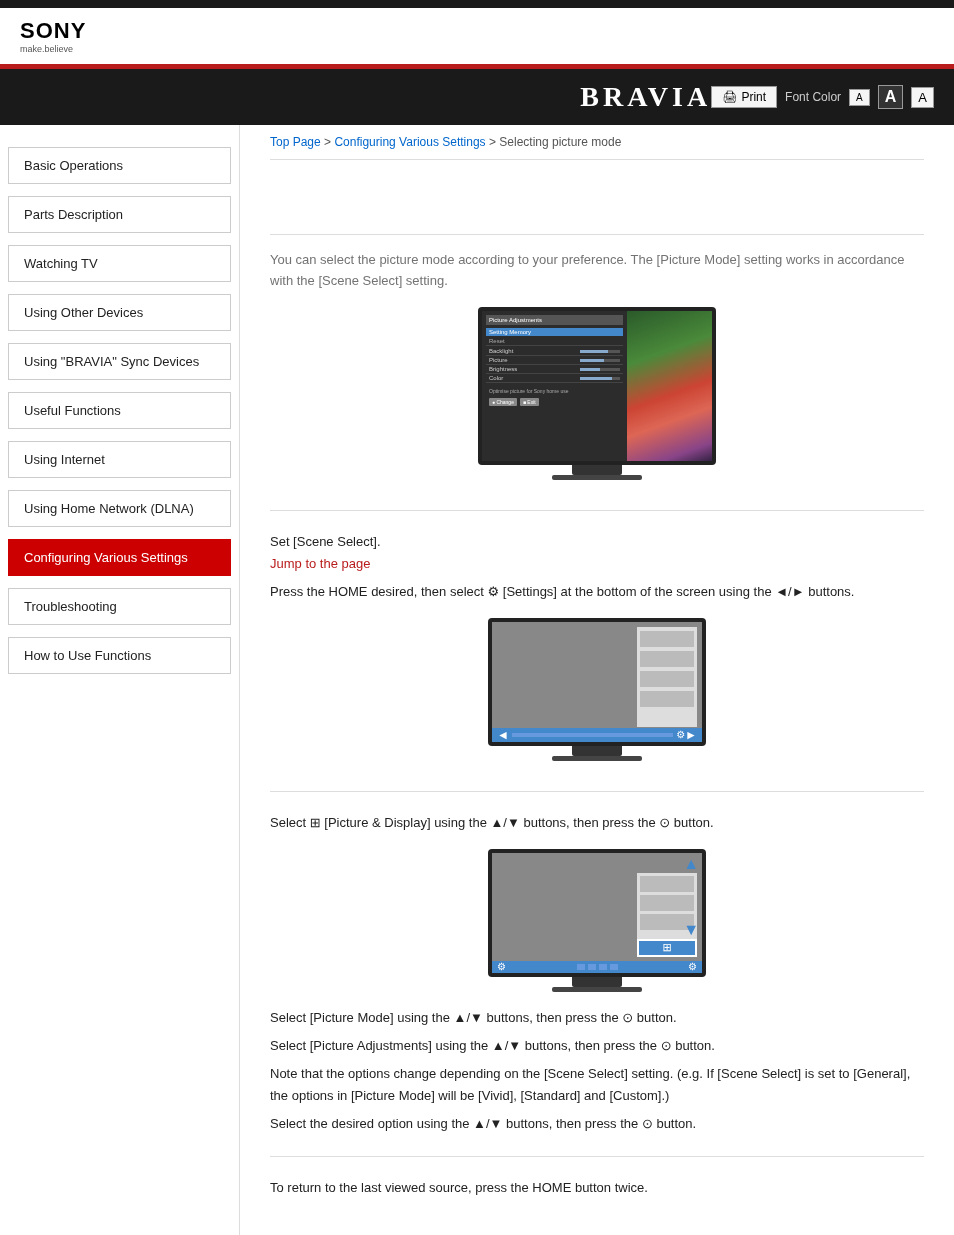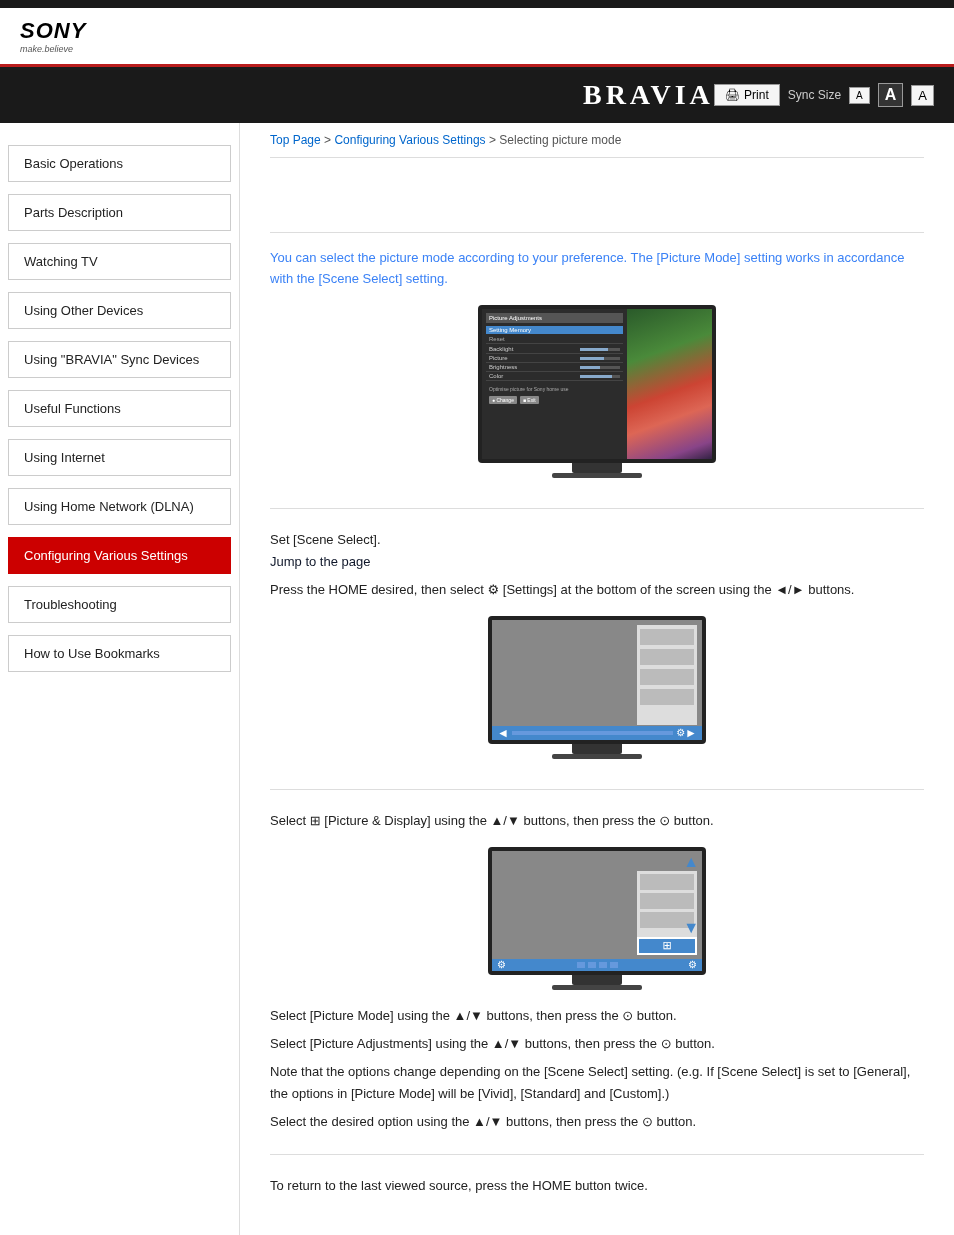--- a/index.html
+++ b/index.html
@@ -1,20 +1,20 @@
 <!DOCTYPE html>
 <html><head>
   <meta charset="utf-8">
   <style>
     * { box-sizing: border-box; margin: 0; padding: 0; }
     body { font-family: Arial, sans-serif; font-size: 13px; color: #222; background: #fff; width: 954px; min-height: 1235px; }
 
     
     .top-bar { background: #1a1a1a; height: 8px; }
-    .header { display: flex; align-items: center; justify-content: space-between; padding: 10px 20px; background: #fff; border-bottom: 3px solid #b91c1c; font-style: italic; }
+    .header { display: flex; align-items: center; justify-content: space-between; padding: 10px 20px; background: #fff; border-bottom: 5px solid #b91c1c; }
     .sony-logo { display: flex; flex-direction: column; align-items: flex-start; }
     .sony-text { font-size: 22px; font-weight: bold; color: #000; letter-spacing: 1px; }
     .sony-tagline { font-size: 9px; color: #555; }
     .bravia-bar { background: #1a1a1a; padding: 12px 20px; display: flex; align-items: center; justify-content: flex-end; }
     .bravia-title { color: #fff; font-size: 28px; font-weight: bold; letter-spacing: 4px; font-family: Georgia, serif; }
     .header-tools { display: flex; align-items: center; gap: 8px; }
     .print-btn { border: 1px solid #999; background: #f5f5f5; padding: 3px 10px; font-size: 12px; cursor: pointer; display: flex; align-items: center; gap: 4px; }
     .font-size-label { color: #ccc; font-size: 12px; }
     .font-btn { border: 1px solid #999; background: #f5f5f5; padding: 2px 6px; cursor: pointer; font-size: 11px; }
     .font-btn.large { font-size: 15px; font-weight: bold; background: #333; color: #fff; }
@@ -32,67 +32,67 @@
 
     
     .breadcrumb { padding: 10px 0; font-size: 12px; color: #555; border-bottom: 1px solid #ddd; margin-bottom: 15px; }
     .breadcrumb a { color: #0066cc; text-decoration: none; }
 
     
     .page-title-area { border-bottom: 1px solid #ddd; padding-bottom: 15px; margin-bottom: 15px; min-height: 60px; }
 
     
     .section { margin-bottom: 20px; padding-bottom: 15px; border-bottom: 1px solid #ddd; }
-    .section-text { font-size: 13px; line-height: 1.6; color: #3b82f6; margin-bottom: 12px; }
+    .section-text { font-size: 13px; line-height: 1.6; color: #737373; margin-bottom: 12px; }
     .tv-screen-container { display: flex; justify-content: center; margin: 15px 0; }
     .tv-frame { background: #222; border-radius: 4px; padding: 4px; display: inline-block; }
 
     .step-text { font-size: 13px; line-height: 1.7; margin-bottom: 6px; }
-    .step-text a { color: #0f172a; text-decoration: none; }
+    .step-text a { color: #b91c1c; text-decoration: none; }
   </style>
 </head>
 <body>
 
 <div class="top-bar"></div>
 
 <div class="header">
   <div class="sony-logo">
     <span class="sony-text">SONY</span>
     <span class="sony-tagline">make.believe</span>
   </div>
 </div>
 
 <div class="bravia-bar">
   <span class="bravia-title">BRAVIA</span>
   <div class="header-tools">
     <button class="print-btn">
       <span>🖨</span>
       <span>Print</span>
     </button>
-    <span class="font-size-label">Sync Size</span>
+    <span class="font-size-label">Font Color</span>
     <button class="font-btn" style="font-size:10px;">A</button>
     <button class="font-btn large" style="font-size:16px; font-weight:bold; background:#333; color:#fff;">A</button>
     <button class="font-btn" style="font-size:13px;">A</button>
   </div>
 </div>
 
 <div class="main-layout">
 
   <div class="sidebar">
     <div class="sidebar-item">Basic Operations</div>
     <div class="sidebar-item">Parts Description</div>
     <div class="sidebar-item">Watching TV</div>
     <div class="sidebar-item">Using Other Devices</div>
     <div class="sidebar-item">Using "BRAVIA" Sync Devices</div>
     <div class="sidebar-item">Useful Functions</div>
     <div class="sidebar-item">Using Internet</div>
     <div class="sidebar-item">Using Home Network (DLNA)</div>
     <div class="sidebar-item active">Configuring Various Settings</div>
     <div class="sidebar-item">Troubleshooting</div>
-    <div class="sidebar-item">How to Use Bookmarks</div>
+    <div class="sidebar-item">How to Use Functions</div>
   </div>
 
   <div class="content">
 
     <div class="breadcrumb">
       <a href="#">Top Page</a>
       <span> &gt; </span>
       <a href="#">Configuring Various Settings</a>
       <span> &gt; </span>
       <span>Selecting picture mode</span>

